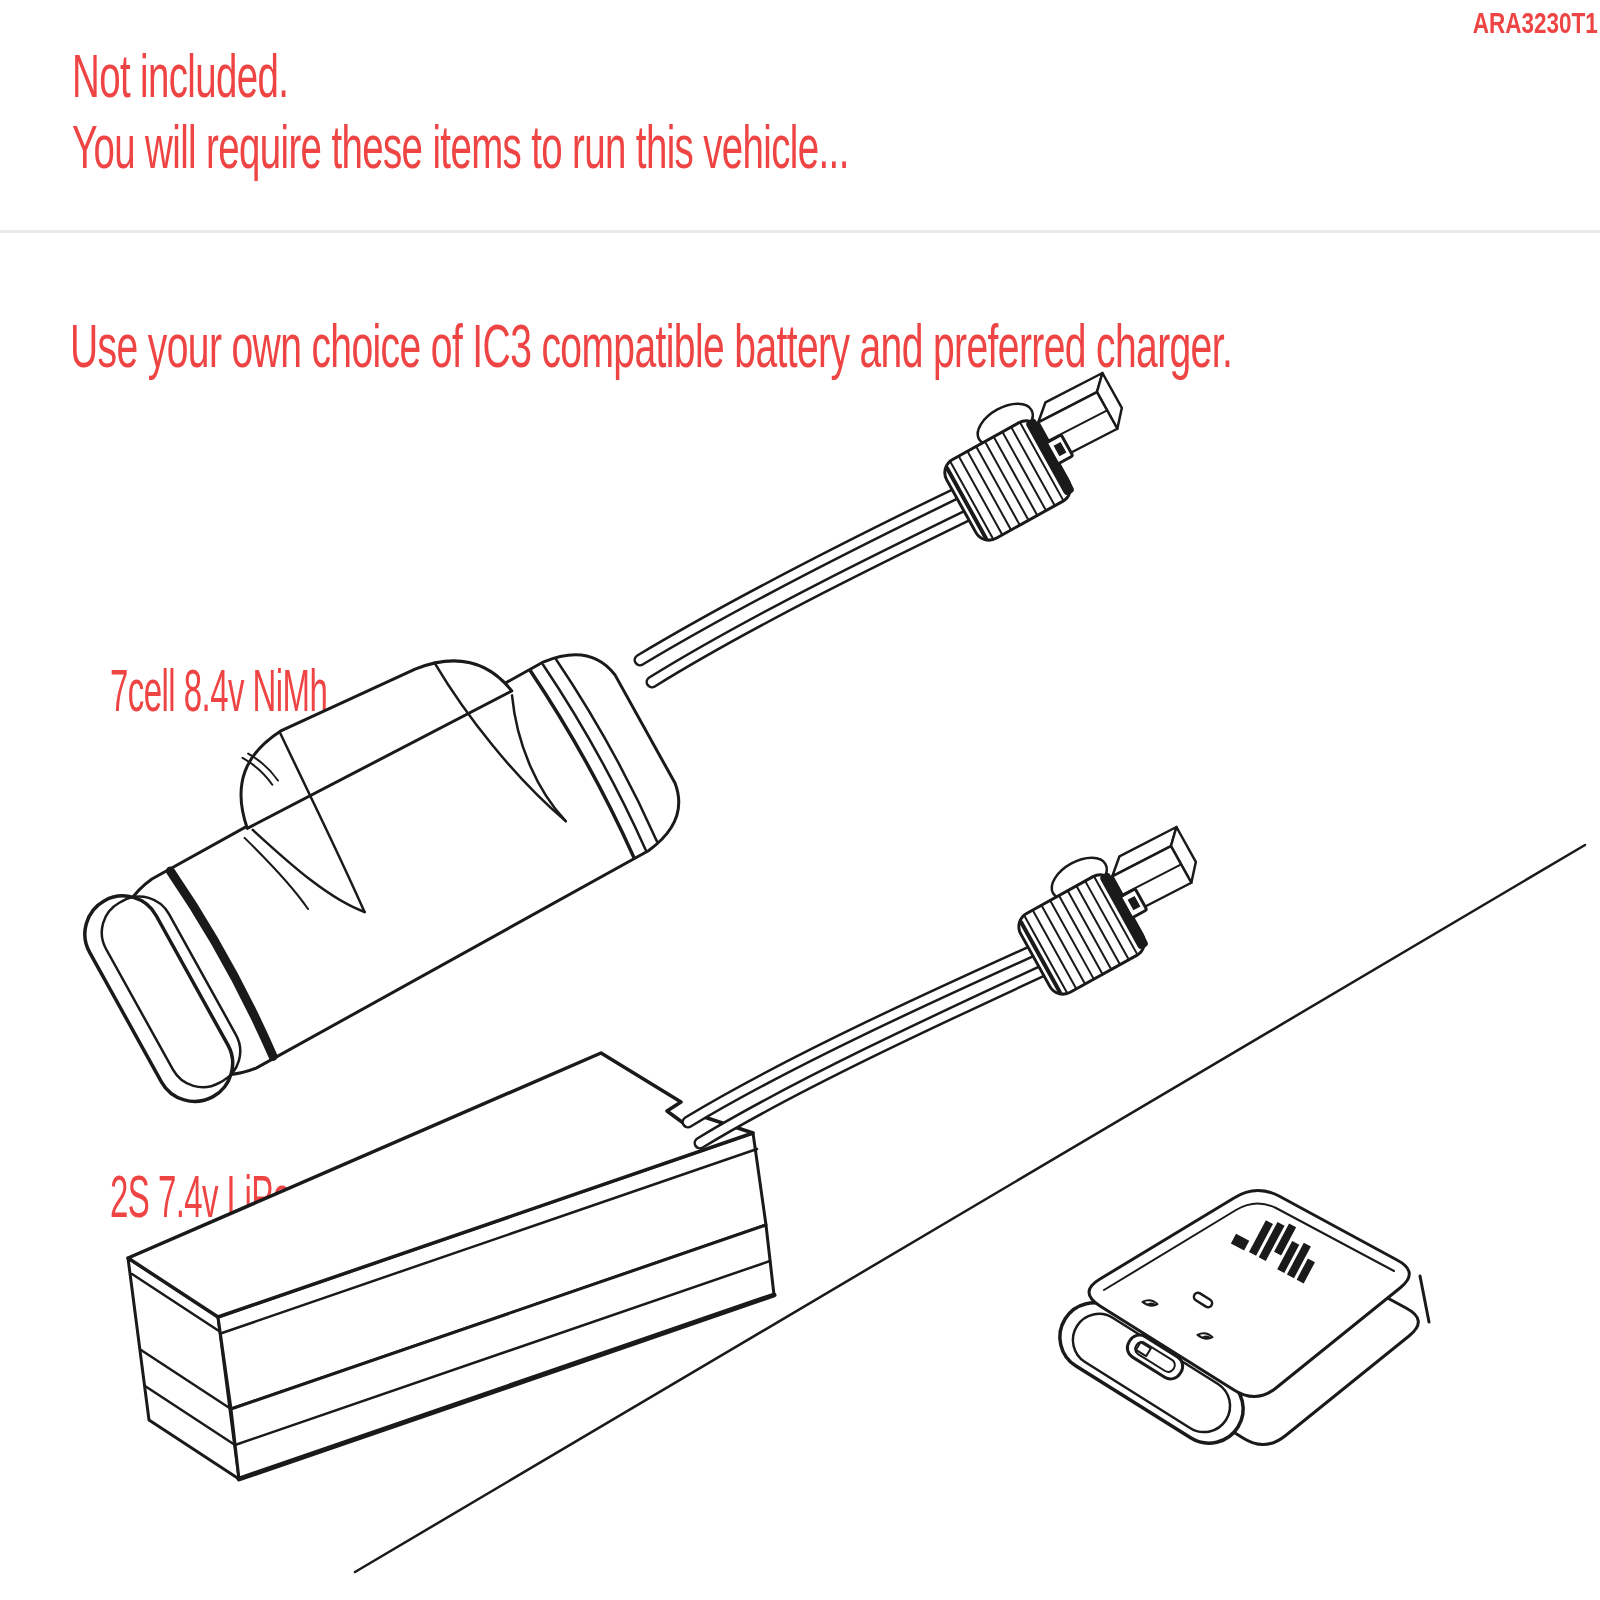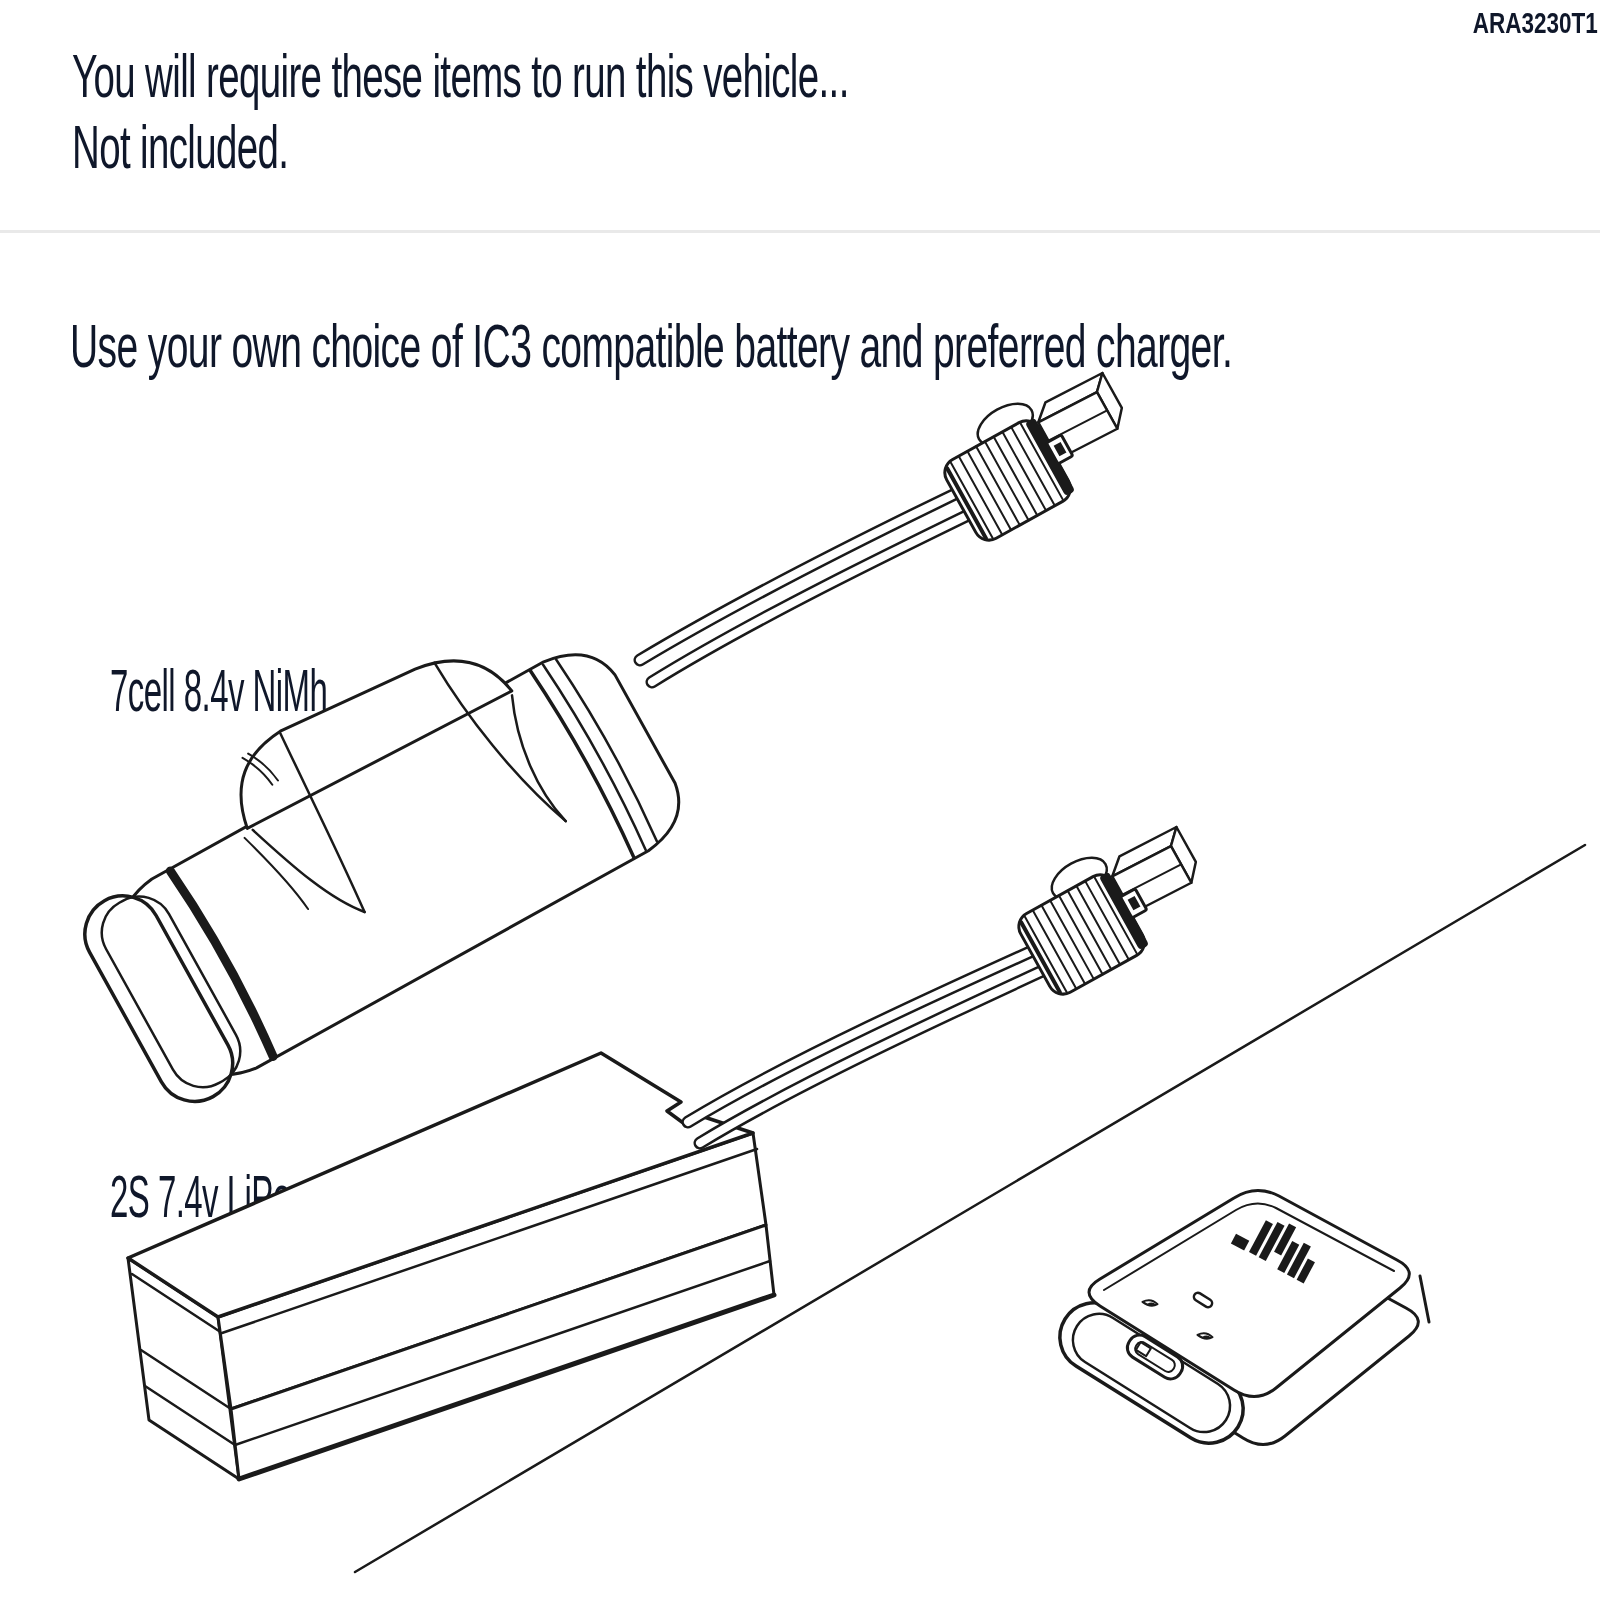--- a/index.html
+++ b/index.html
@@ -1,17 +1,17 @@
 <!DOCTYPE html>
 <html><head>
 <meta charset="utf-8">
 <style>
   html,body{margin:0;padding:0;background:#fff;}
   .canvas{position:relative;width:1600px;height:1600px;background:#fff;overflow:hidden;
-          font-family:"Liberation Sans",sans-serif;color:#0f172a;}
+          font-family:"Liberation Sans",sans-serif;color:#ef4444;}
   .cond{display:inline-block;white-space:nowrap;transform-origin:0 0;}
 
   .part-number{position:absolute;right:2px;top:6px;font-size:30px;font-weight:bold;}
   .part-number .cond{transform-origin:100% 0;transform:scaleX(0.75);}
 
   .headline{position:absolute;left:72px;top:40px;font-size:62px;line-height:71px;letter-spacing:-1px;}
   .headline .cond{transform:scaleX(0.62);}
   .headline .row{height:71px;}
 
   .instruction{position:absolute;left:70px;top:310px;font-size:62px;letter-spacing:-1px;}
@@ -37,22 +37,22 @@
 </head>
 <body>
 
 <div class="canvas">
 
   <div class="part-number">
     <span class="cond">ARA3230T1</span>
   </div>
 
   <div class="headline">
+    <div class="row"><span class="cond">Not included.</span></div>
     <div class="row"><span class="cond">You will require these items to run this vehicle...</span></div>
-    <div class="row"><span class="cond">Not included.</span></div>
   </div>
 
   <div class="divider"></div>
 
   <div class="instruction">
     <span class="cond">Use your own choice of IC3 compatible battery and preferred charger.</span>
   </div>
 
   <div class="item-label label-nimh">
     <span class="cond">7cell 8.4v NiMh</span>

